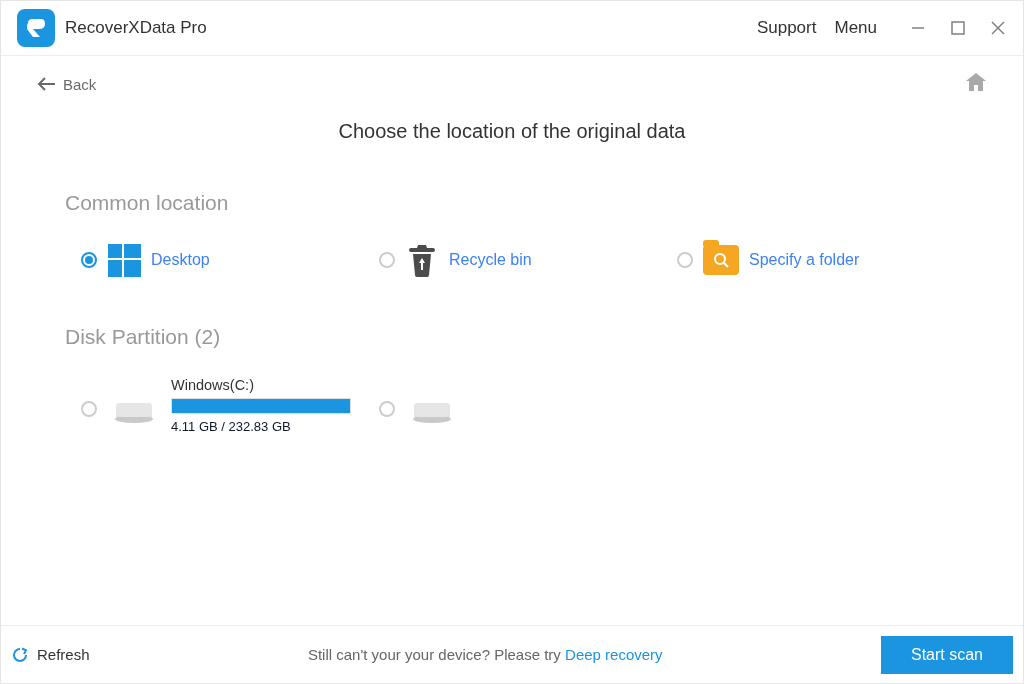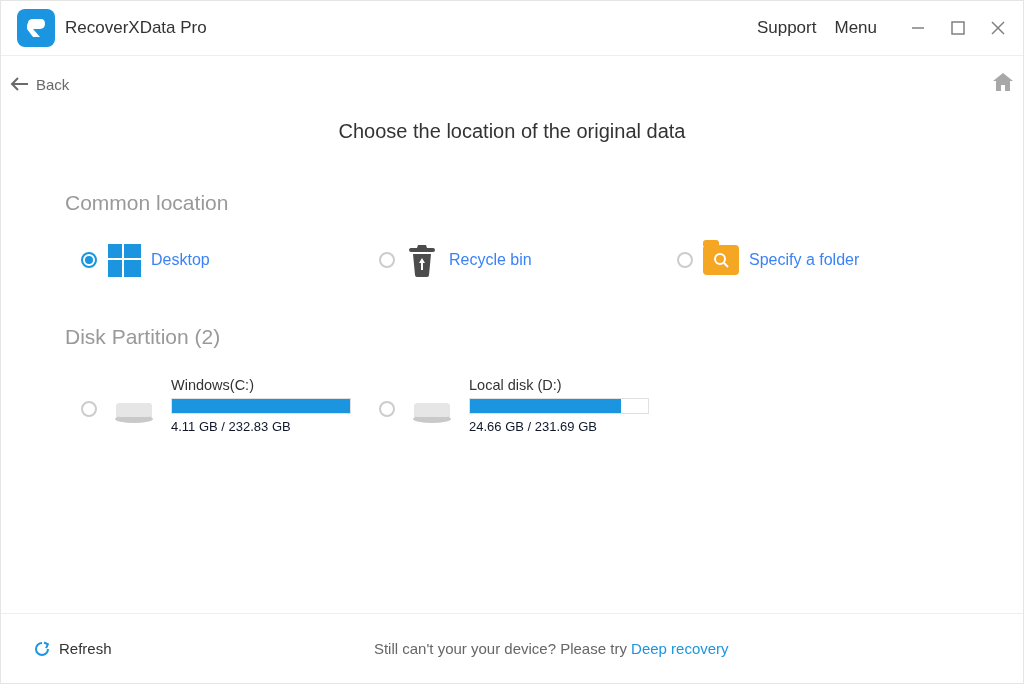--- a/index.html
+++ b/index.html
@@ -56,21 +56,21 @@
   align-items: center;
   justify-content: center;
   cursor: pointer;
   color: #808080;
 }
 
 .topbar {
   height: 56px;
   display: flex;
   align-items: center;
-  padding: 0 9px;
+  padding: 0 36px;
 }
 .back-btn {
   display: flex;
   align-items: center;
   gap: 6px;
   color: #6a6a6a;
   font-size: 15px;
   cursor: pointer;
 }
 .home-icon {
@@ -207,25 +207,25 @@
 .progress-fill {
   height: 100%;
   background: #1b95e0;
 }
 .disk-size {
   font-size: 13px;
   color: #0f172a;
 }
 
 .bottombar {
-  height: 70px;
+  height: 58px;
   border-top: 1px solid #eeeeee;
   display: flex;
   align-items: center;
-  padding: 0 32px;
+  padding: 0 10px;
 }
 .refresh-btn {
   display: flex;
   align-items: center;
   gap: 8px;
   color: #1b95e0;
   font-size: 15px;
   cursor: pointer;
 }
 .refresh-label { color: #333333; }
@@ -364,36 +364,30 @@
 
     <div class="disk-option">
       <div class="disk-radio-wrap">
           <div class="radio"></div>
         </div>
       <svg class="disk-icon" viewBox="0 0 40 28">
         <rect x="2" y="6" width="36" height="16" rx="4" fill="#dddddd"></rect>
         <ellipse cx="20" cy="22" rx="19" ry="4" fill="#c9c9c9"></ellipse>
         <rect x="2" y="6" width="36" height="14" rx="4" fill="#e6e6e6"></rect>
       </svg>
-      <div class="disk-info">
-        <div class="disk-name">Local disk (D:)</div>
-        <div class="progress">
-          <div class="progress-fill" style="width:85%"></div>
-        </div>
-        <div class="disk-size">24.66 GB / 231.69 GB</div>
-      </div>
     </div>
     <div></div>
   </div>
 </div>
 
 <div class="bottombar">
   <div class="refresh-btn">
     <svg width="18" height="18" viewBox="0 0 18 18">
       <path d="M9 3 A6 6 0 1 0 15 9" fill="none" stroke="#1b95e0" stroke-width="2"></path>
       <polyline points="12,2 15,5 12,8" fill="none" stroke="#1b95e0" stroke-width="2" transform="rotate(-20 13 5)"></polyline>
     </svg>
     <span class="refresh-label">Refresh</span>
   </div>
   <div class="bottom-center">
     <span>Still can't your your device? Please try </span><span class="deep-link">Deep recovery</span>
   </div>
+  <button class="start-btn">Start scan</button>
 </div>
 
 </body></html>

